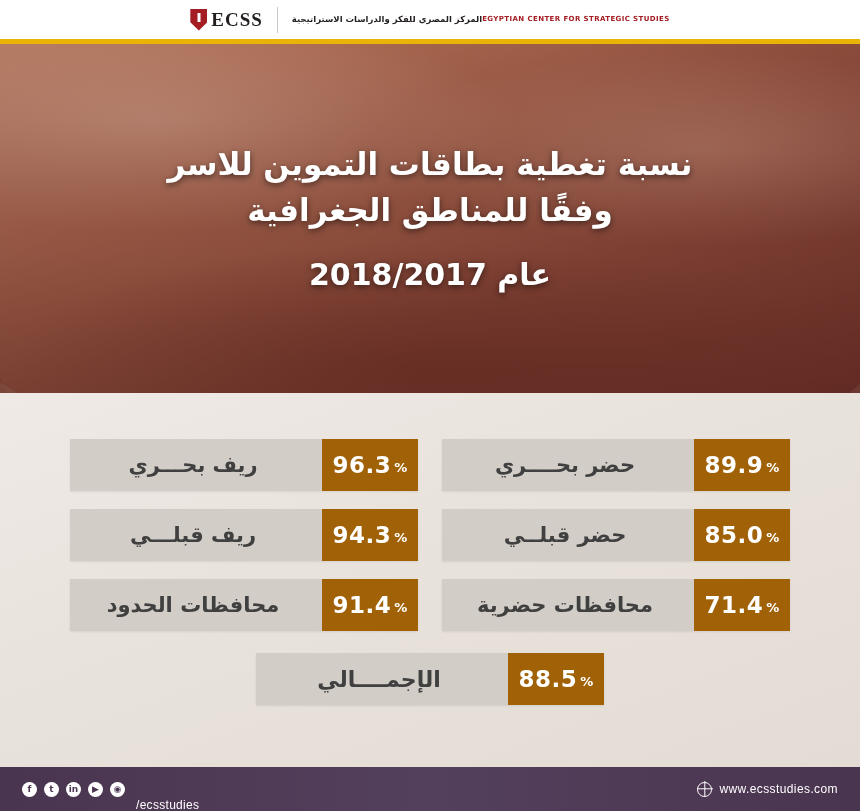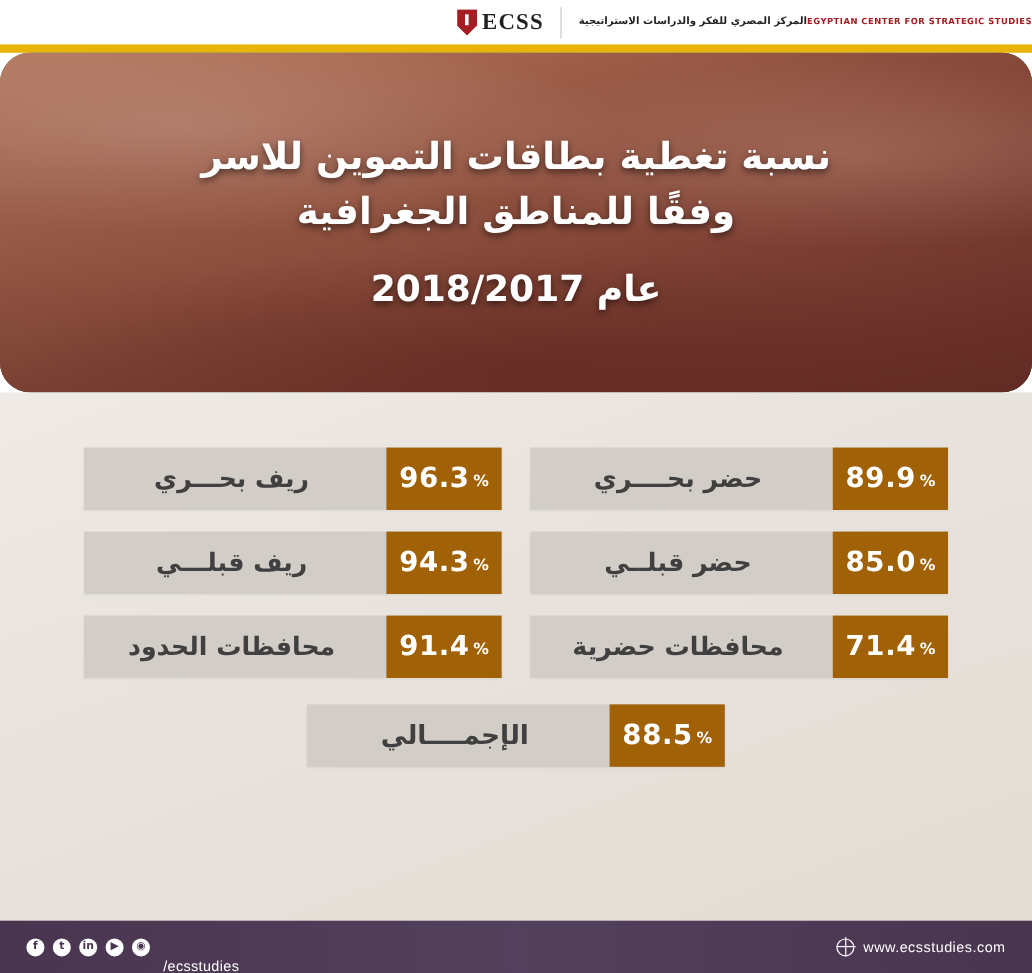--- a/index.html
+++ b/index.html
@@ -15,22 +15,22 @@
     display: flex; flex-direction: column;
     background: #ffffff;
   }
 
   
   .header {
     height: 44px;
     background: #ffffff;
     display: flex;
     align-items: center;
-    justify-content: flex-start;
-    border-bottom: 7px solid #eab308;
+    justify-content: center;
+    border-bottom: 5px solid #eab308;
   }
   .logo-wrap {
     display: flex;
     align-items: center;
     gap: 8px;
     direction: ltr;
   }
   .logo-mark {
     display: flex;
     align-items: center;
@@ -77,24 +77,23 @@
     font-size: 7px;
     color: #a41d23;
     font-weight: bold;
     letter-spacing: 0.4px;
     direction: ltr;
   }
 
   
   .hero {
     position: relative;
-    height: 283px;
+    height: 349px;
     overflow: hidden;
-    background: #14532d;
-    border-radius: 25px;
+    background: #737373;
   }
   .hero-photo {
     position: absolute; inset: 0;
     background:
       radial-gradient(ellipse 60% 45% at 18% 22%, rgba(255,225,200,0.55), rgba(255,225,200,0) 70%),
       radial-gradient(ellipse 55% 40% at 82% 30%, rgba(255,215,185,0.45), rgba(255,215,185,0) 70%),
       radial-gradient(ellipse 70% 50% at 50% 92%, rgba(120,60,45,0.65), rgba(120,60,45,0) 70%),
       linear-gradient(135deg, #d8a07e 0%, #c98a68 25%, #b87a5c 45%, #9c5f4a 70%, #7d4437 100%);
   }
   .hero-photo::before {

